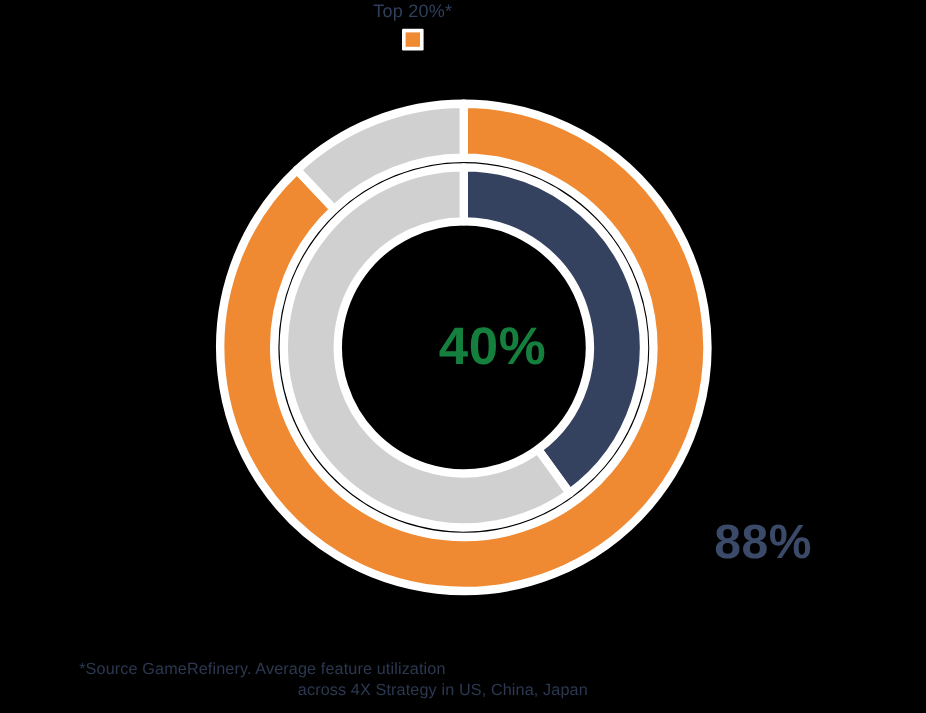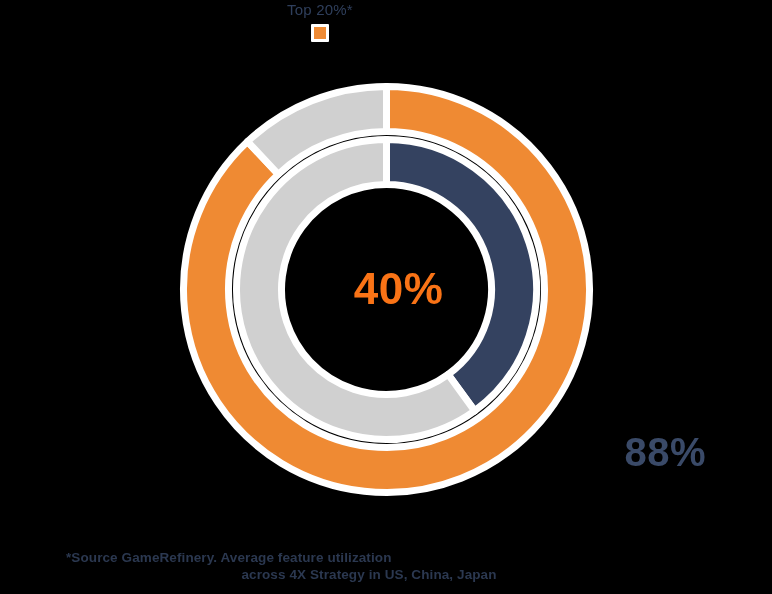--- a/index.html
+++ b/index.html
@@ -22,21 +22,21 @@
     top: 0;
     width: 772px;
     height: 52px;
   }
   .legend-item {
     position: absolute;
     top: 0;
     width: 140px;
     text-align: center;
   }
-  #legend-item-top20 { left: 250px; }
+  #legend-item-top20 { left: 274px; }
   #legend-item-overall { left: 373px; }
 
   .legend-label {
     display: block;
     font-size: 15px;
     font-weight: 400;
     letter-spacing: 0.2px;
     color: #2f3f5c;
     line-height: 20px;
     white-space: nowrap;
@@ -76,44 +76,45 @@
   
   #center-value {
     position: absolute;
     left: 287px;
     top: 262px;
     width: 223px;
     text-align: center;
     font-size: 44px;
     font-weight: 700;
     letter-spacing: 0.5px;
-    color: #f97316;
+    color: #15803d;
     line-height: 54px;
+    padding-left: 12px;
   }
   #outer-value {
     position: absolute;
     left: 566px;
     top: 428px;
     width: 140px;
-    text-align: right;
+    text-align: center;
     font-size: 40px;
     font-weight: 700;
     letter-spacing: 0.5px;
     color: #3a4a68;
     line-height: 48px;
   }
 
   
   #footnote {
     position: absolute;
     left: 66px;
     top: 549px;
     width: 600px;
     font-size: 13.5px;
-    font-weight: 700;
+    font-weight: 400;
     line-height: 17px;
     color: #2b3850;
     letter-spacing: 0.1px;
   }
   #footnote .fn-line2 { padding-left: 6px; display: block; text-align: center; }
 </style>
 </head>
 <body>
 
 <div id="legend">

